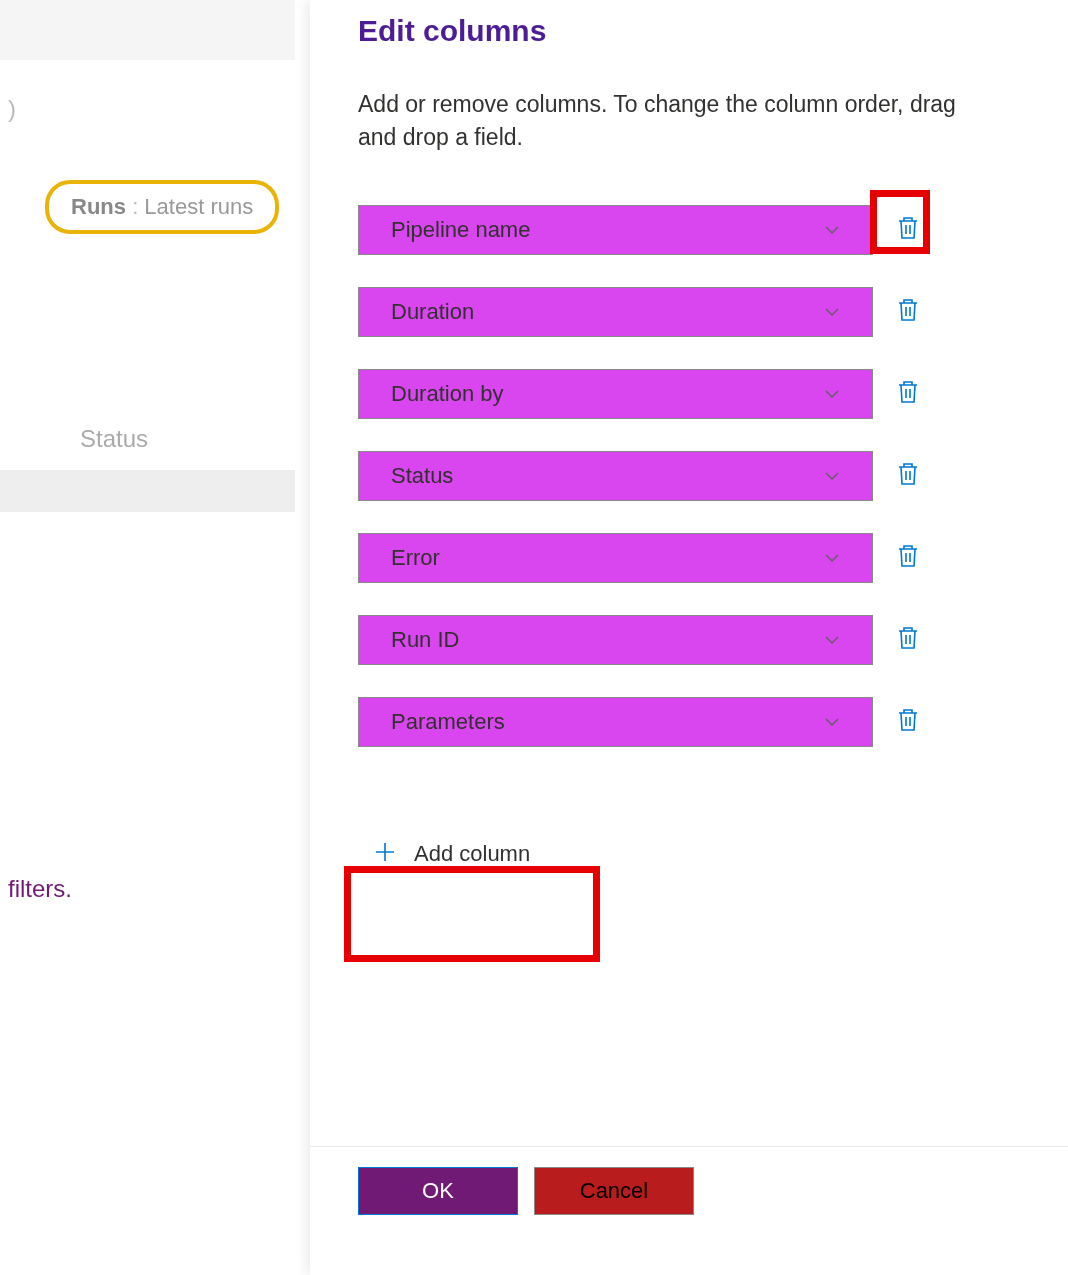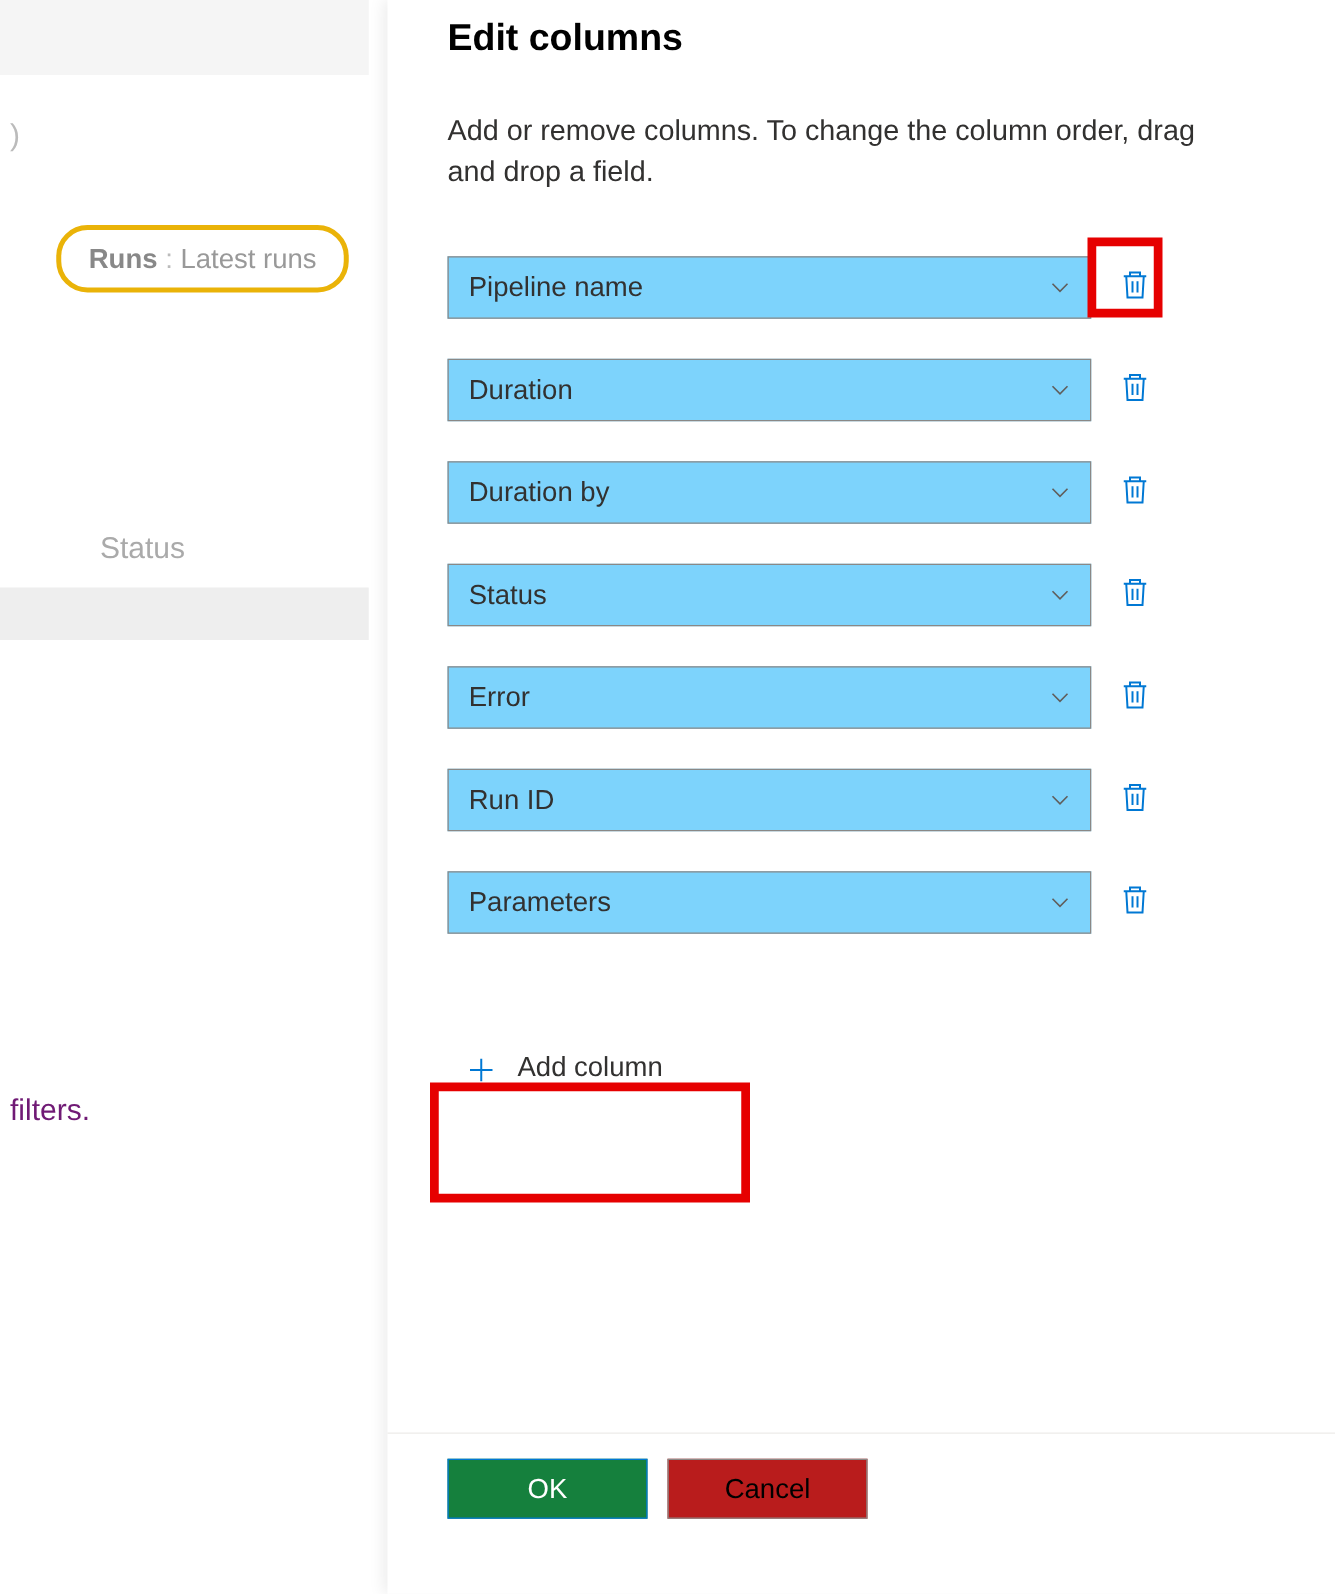--- a/index.html
+++ b/index.html
@@ -87,46 +87,46 @@
       box-shadow: -4px 0 12px rgba(0,0,0,0.08);
       padding: 14px 0 0 0;
     }
     .panel-inner {
       padding: 0 40px 0 48px;
       height: 1080px;
     }
     .panel-title {
       font-size: 30px;
       font-weight: 600;
-      color: #000000;
+      color: #4c1d95;
       margin-bottom: 40px;
     }
     .panel-desc {
       font-size: 23px;
       line-height: 1.45;
       color: #323130;
       margin-bottom: 50px;
       padding-right: 40px;
     }
 
     .column-row {
       display: flex;
       align-items: center;
       gap: 20px;
       margin-bottom: 32px;
     }
     .column-select {
       flex: 0 0 515px;
       height: 50px;
       border: 1px solid #8a8886;
-      background: #7dd3fc;
+      background: #d946ef;
       display: flex;
       align-items: center;
       justify-content: space-between;
-      padding: 0 16px;
+      padding: 0 32px;
       cursor: pointer;
       font-size: 22px;
       color: #323130;
     }
     .chevron {
       display: inline-flex;
       align-items: center;
       justify-content: center;
       color: #605e5c;
     }
@@ -141,21 +141,21 @@
       cursor: pointer;
       color: #0078d4;
       background: none;
       border: none;
       padding: 0;
     }
     .delete-btn svg { width: 24px; height: 26px; }
 
     .add-column-btn {
       display: inline-flex;
-      align-items: flex-end;
+      align-items: flex-start;
       gap: 18px;
       padding: 12px 16px;
       font-size: 22px;
       color: #323130;
       background: none;
       border: none;
       cursor: pointer;
       margin-top: 50px;
     }
     .plus-icon {
@@ -179,21 +179,21 @@
       height: 48px;
       min-width: 160px;
       padding: 0 20px;
       font-size: 22px;
       border: 1px solid #8a8886;
       background: #b91c1c;
       cursor: pointer;
       font-family: inherit;
     }
     .btn.primary {
-      background: #15803d;
+      background: #701a75;
       border-color: #0078d4;
       color: #fff;
     }
 
     
     .highlight-box {
       position: absolute;
       border: 7px solid #e60000;
       pointer-events: none;
     }

